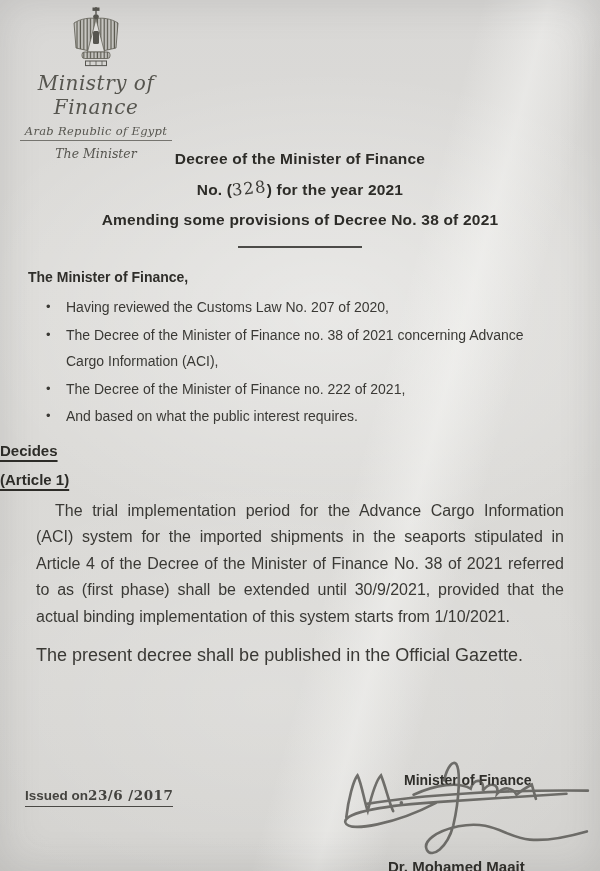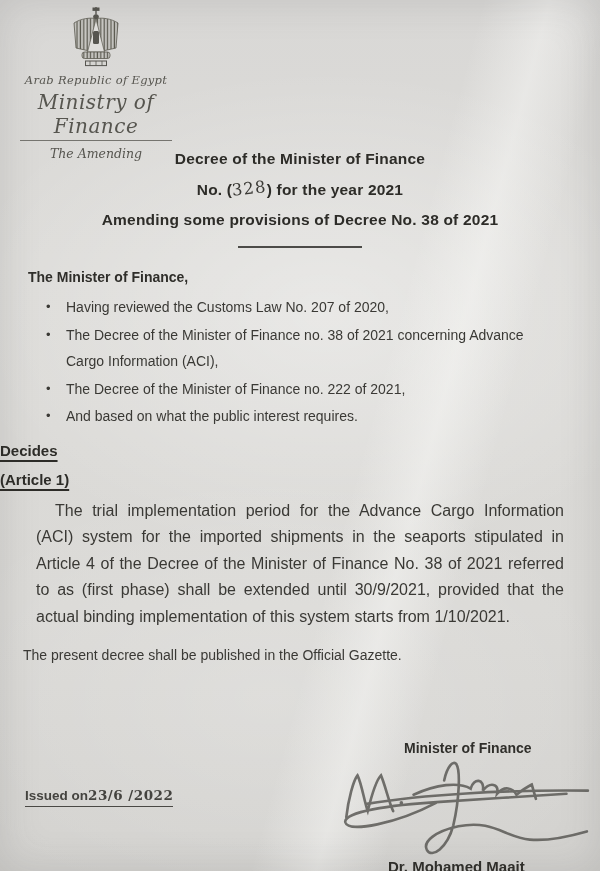--- a/index.html
+++ b/index.html
@@ -45,29 +45,29 @@
   
   .center-heading{
     margin-top:12px;text-align:left;font-weight:bold;font-size:15px;color:#2d2c28;
     text-decoration:underline;text-underline-offset:4px;text-decoration-thickness:1.5px;
   }
   
   .body-par{
     margin:10px 36px 0;font-size:16px;line-height:26.5px;color:#3a3935;
     text-align:justify;text-indent:19px;
   }
-  .plain-par{margin:13px 23px 0;font-size:14px;line-height:24px;color:#3a3935;}
+  .plain-par{margin:13px 36px 0;font-size:18px;line-height:24px;color:#3a3935;}
   
   .issued{
     position:absolute;left:25px;top:787px;
     font-size:13.5px;font-weight:600;color:#44433f;
     border-bottom:1.5px solid #4a4945;padding-bottom:3px;
   }
   .issued .hand-date{font-family:"DejaVu Serif",serif;font-weight:600;letter-spacing:.5px;}
-  .sig-title{position:absolute;left:404px;top:740px;font-weight:bold;font-size:14px;color:#2f2e2a;}
+  .sig-title{position:absolute;left:404px;top:772px;font-weight:bold;font-size:14px;color:#2f2e2a;}
   .sig-name{position:absolute;left:388px;top:858px;font-weight:bold;font-size:15px;color:#2f2e2a;}
   .sig-scrawl{position:absolute;left:330px;top:758px;pointer-events:none;}
 </style>
 </head>
 <body>
 
 <div class="page">
 
   <div class="letterhead">
     <svg class="emblem" width="54" height="62" viewBox="0 0 54 62" aria-hidden="true">
@@ -83,24 +83,24 @@
       <path d="M5,17 C12,12.5 21,11.5 26,12.5 L25,46 L7,42 Z" fill="url(#feathers)" stroke="#5a594f" stroke-width=".8"></path>
       <path d="M49,17 C42,12.5 33,11.5 28,12.5 L29,46 L47,42 Z" fill="url(#feathers)" stroke="#5a594f" stroke-width=".8"></path>
       <path d="M27,13 L18.5,46 L35.5,46 Z" fill="#deddda" stroke="#5a594f" stroke-width=".7"></path>
       <rect x="24" y="25" width="6" height="13" rx="1.5" fill="#56554f"></rect>
       <rect x="13" y="46" width="28" height="6.5" rx="2.5" fill="url(#feathers)" stroke="#5a594f" stroke-width=".8"></rect>
       <rect x="16.5" y="55" width="21" height="4.6" fill="#d6d5d2" stroke="#56554f" stroke-width="1"></rect>
       <line x1="21" y1="55" x2="21" y2="59.6" stroke="#56554f" stroke-width=".8"></line>
       <line x1="27" y1="55" x2="27" y2="59.6" stroke="#56554f" stroke-width=".8"></line>
       <line x1="33" y1="55" x2="33" y2="59.6" stroke="#56554f" stroke-width=".8"></line>
     </svg>
+    <div class="script script-large">Ministry of Finance</div>
     <div class="script script-small">Arab Republic of Egypt</div>
-    <div class="script script-large">Ministry of Finance</div>
     <div class="script-underline"></div>
-    <div class="script script-minister">The Amending</div>
+    <div class="script script-minister">The Minister</div>
   </div>
 
   <div class="title-block">
     <div class="title-line">Decree of the Minister of Finance</div>
     <div class="title-line"><span>No. (</span><span class="hand-number">328</span><span>) for the year 2021</span></div>
     <div class="title-line">Amending some provisions of Decree No. 38 of 2021</div>
     <div class="title-divider"></div>
   </div>
 
   <div class="opening">The Minister of Finance,</div>
@@ -112,21 +112,21 @@
     <li><span class="dot">•</span><span>And based on what the public interest requires.</span></li>
   </ul>
 
   <div class="center-heading">Decides</div>
 
   <div class="center-heading">(Article 1)</div>
   <p class="body-par">The trial implementation period for the Advance Cargo Information (ACI) system for the imported shipments in the seaports stipulated in Article 4 of the Decree of the Minister of Finance No. 38 of 2021 referred to as (first phase) shall be extended until 30/9/2021, provided that the actual binding implementation of this system starts from 1/10/2021.</p>
 
   <p class="plain-par">The present decree shall be published in the Official Gazette.</p>
 
-  <div class="issued"><span>Issued on</span><span class="hand-date">23/6 /2022</span></div>
+  <div class="issued"><span>Issued on</span><span class="hand-date">23/6 /2017</span></div>
 
   <div class="sig-title">Minister of Finance</div>
   <div class="sig-name">Dr. Mohamed Maait</div>
 
   <svg class="sig-scrawl" width="265" height="102" viewBox="0 0 260 100" aria-hidden="true">
     <g fill="none" stroke="#504f4b" stroke-width="2.6" stroke-linecap="round" opacity="0.78">
 
       <path d="M16,58 C18,40 23,22 27,17 C31,25 34,44 37,52 C41,36 46,21 50,17 C54,26 58,44 62,52"></path>
       <circle cx="70" cy="44" r="1.8" fill="#504f4b" stroke="none"></circle>
 

